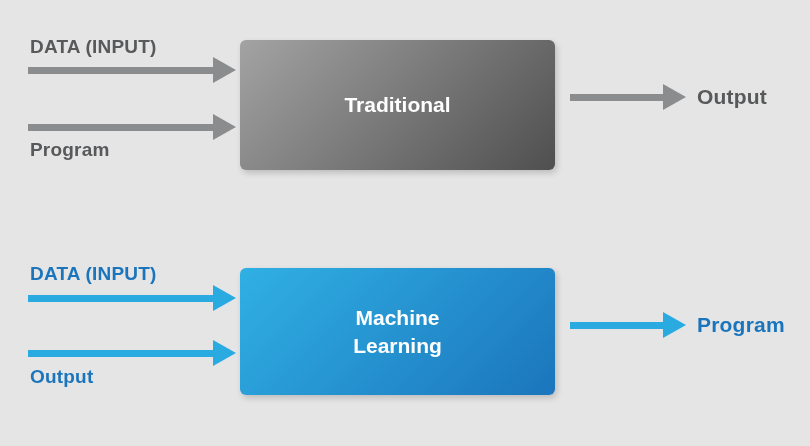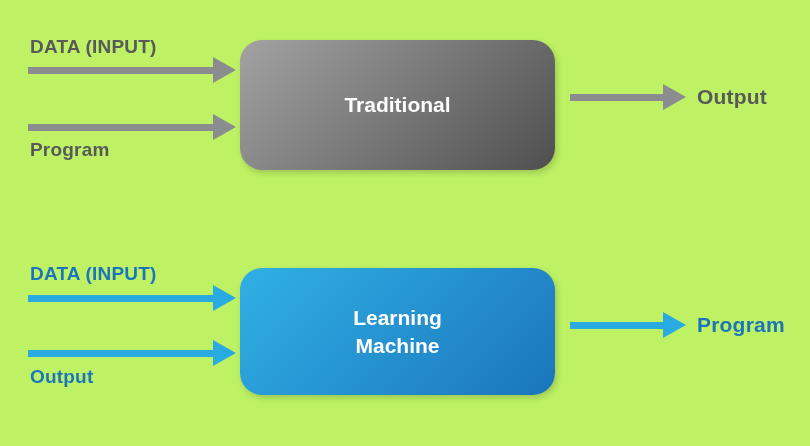--- a/index.html
+++ b/index.html
@@ -5,21 +5,21 @@
   html, body {
     margin: 0;
     padding: 0;
     background: #ffffff;
     font-family: "Liberation Sans", "DejaVu Sans", sans-serif;
   }
   .canvas {
     position: relative;
     width: 810px;
     height: 446px;
-    background: #bef264;
+    background: #e5e5e5;
     overflow: hidden;
   }
   .label {
     position: absolute;
     font-weight: bold;
     font-size: 19px;
     letter-spacing: 0.2px;
     white-space: nowrap;
   }
   .label.gray { color: var(--gray-text, #58595b); }
@@ -45,21 +45,21 @@
     border-left-style: solid;
   }
   .arrow.gray .shaft { background: var(--gray-arrow, #8a8c8e); }
   .arrow.gray .head  { border-left-color: var(--gray-arrow, #8a8c8e); }
   .arrow.blue .shaft { background: var(--blue-arrow, #29abe2); }
   .arrow.blue .head  { border-left-color: var(--blue-arrow, #29abe2); }
 
   .box {
     position: absolute;
     width: 315px;
-    border-radius: 22px;
+    border-radius: 6px;
     display: flex;
     align-items: center;
     justify-content: center;
     text-align: center;
     color: #ffffff;
     font-weight: bold;
     font-size: 21px;
     line-height: 1.3;
     box-shadow: 2px 3px 6px rgba(0,0,0,0.18);
   }
@@ -118,22 +118,22 @@
 
   <div class="arrow blue" style="left:28px; top:340px; width:208px;">
     <div class="shaft"></div>
     <div class="head"></div>
   </div>
 
   <div class="label blue" style="left:30px; top:366px;">Output</div>
 
   <div class="box blue">
     <div>
+      <span class="line">Machine</span>
       <span class="line">Learning</span>
-      <span class="line">Machine</span>
     </div>
   </div>
 
   <div class="arrow blue" style="left:570px; top:312px; width:116px;">
     <div class="shaft"></div>
     <div class="head"></div>
   </div>
 
   <div class="label blue big" style="left:697px; top:313px;">Program</div>
 

